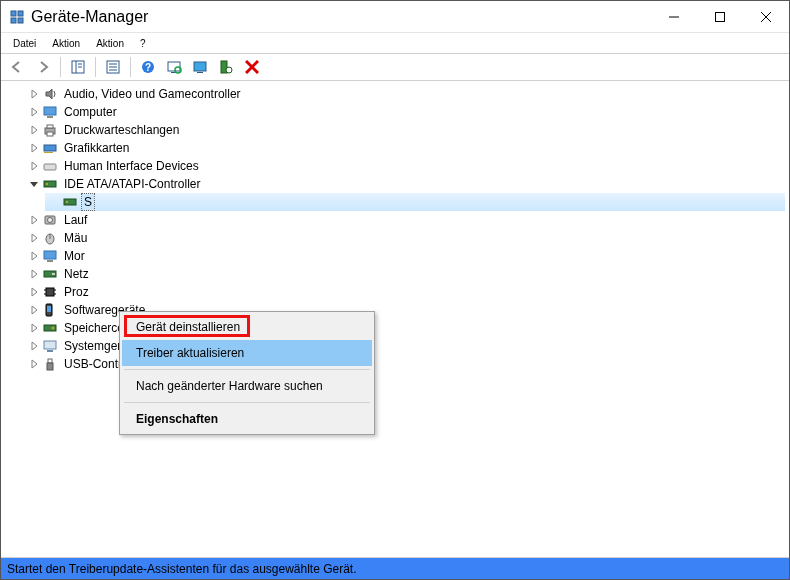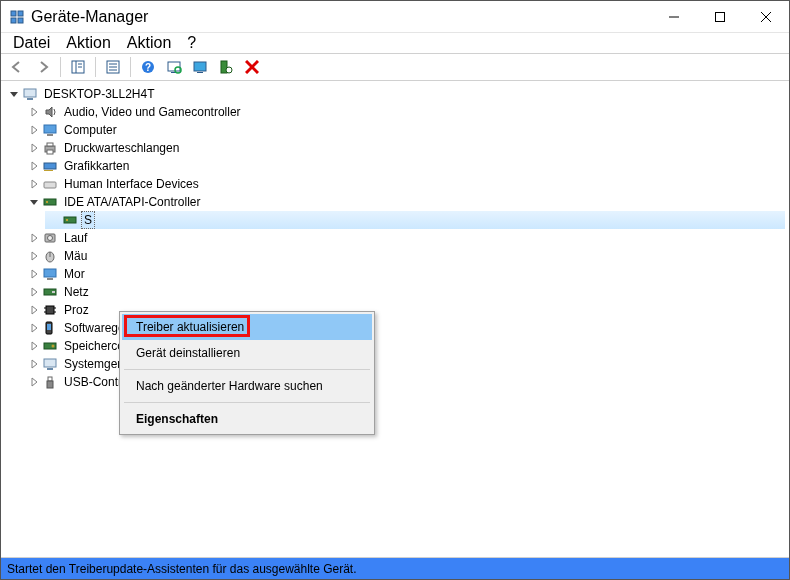--- a/index.html
+++ b/index.html
@@ -35,21 +35,21 @@
     display:flex; align-items:center; justify-content:center;
     font-family: "Segoe UI Symbol", sans-serif;
     font-size: 10px;
   }
   .menubar {
     height: 20px;
     display:flex;
     align-items:center;
     gap: 4px;
     padding: 0 6px;
-    font-size: 16px;
+    font-size: 10px;
   }
   .menubar .menu-item { padding: 2px 6px; }
   .toolbar {
     height: 28px;
     border-top: 1px solid #d0d0d0;
     border-bottom: 1px solid #d0d0d0;
     display:flex;
     align-items:center;
     padding: 0 4px;
     gap: 2px;
@@ -230,34 +230,20 @@
       <svg width="14" height="14">
           <line x1="1" y1="1" x2="13" y2="13" stroke="#d00" stroke-width="3"></line>
           <line x1="13" y1="1" x2="1" y2="13" stroke="#d00" stroke-width="3"></line>
         </svg>
     </div>
   </div>
 
   <div class="content">
     <ul class="tree">
       <li>
-        <div class="node-row">
-          <span class="expander">
-            <svg width="10" height="10">
-                <path d="M1 3 L9 3 L5 8 Z" fill="#404040"></path>
-              </svg>
-          </span>
-          <span class="node-icon">
-            <svg width="16" height="16">
-                <rect x="2" y="3" width="12" height="8" fill="#d9e6f2" stroke="#6a8aaa"></rect>
-                <rect x="5" y="12" width="6" height="2" fill="#6a8aaa"></rect>
-              </svg>
-          </span>
-          <span class="node-label">DESKTOP-3LL2H4T</span>
-        </div>
         <ul>
           <li>
               <div class="node-row">
             <span class="expander">
                   <svg width="10" height="10">
                     <path d="M3 1 L8 5 L3 9 Z" fill="none" stroke="#808080"></path>
                   </svg>
                 </span>
             <span class="node-icon">
                   <svg width="16" height="16">
@@ -507,22 +493,22 @@
                   </svg>
                 </span>
             <span class="node-label">USB-Controller</span>
           </div>
             </li>
         </ul>
       </li>
     </ul>
 
     <div class="ctx-menu">
+      <div class="ctx-item">Gerät deinstallieren</div>
       <div class="ctx-item hover">Treiber aktualisieren</div>
-      <div class="ctx-item">Gerät deinstallieren</div>
       <div class="ctx-sep"></div>
       <div class="ctx-item">Nach geänderter Hardware suchen</div>
       <div class="ctx-sep"></div>
       <div class="ctx-item bold">Eigenschaften</div>
     </div>
     <div class="red-highlight" style="left:123px; top:234px; width:126px; height:22px;"></div>
   </div>
 
   <div class="statusbar">
     <span>Startet den Treiberupdate-Assistenten für das ausgewählte Gerät.</span>

